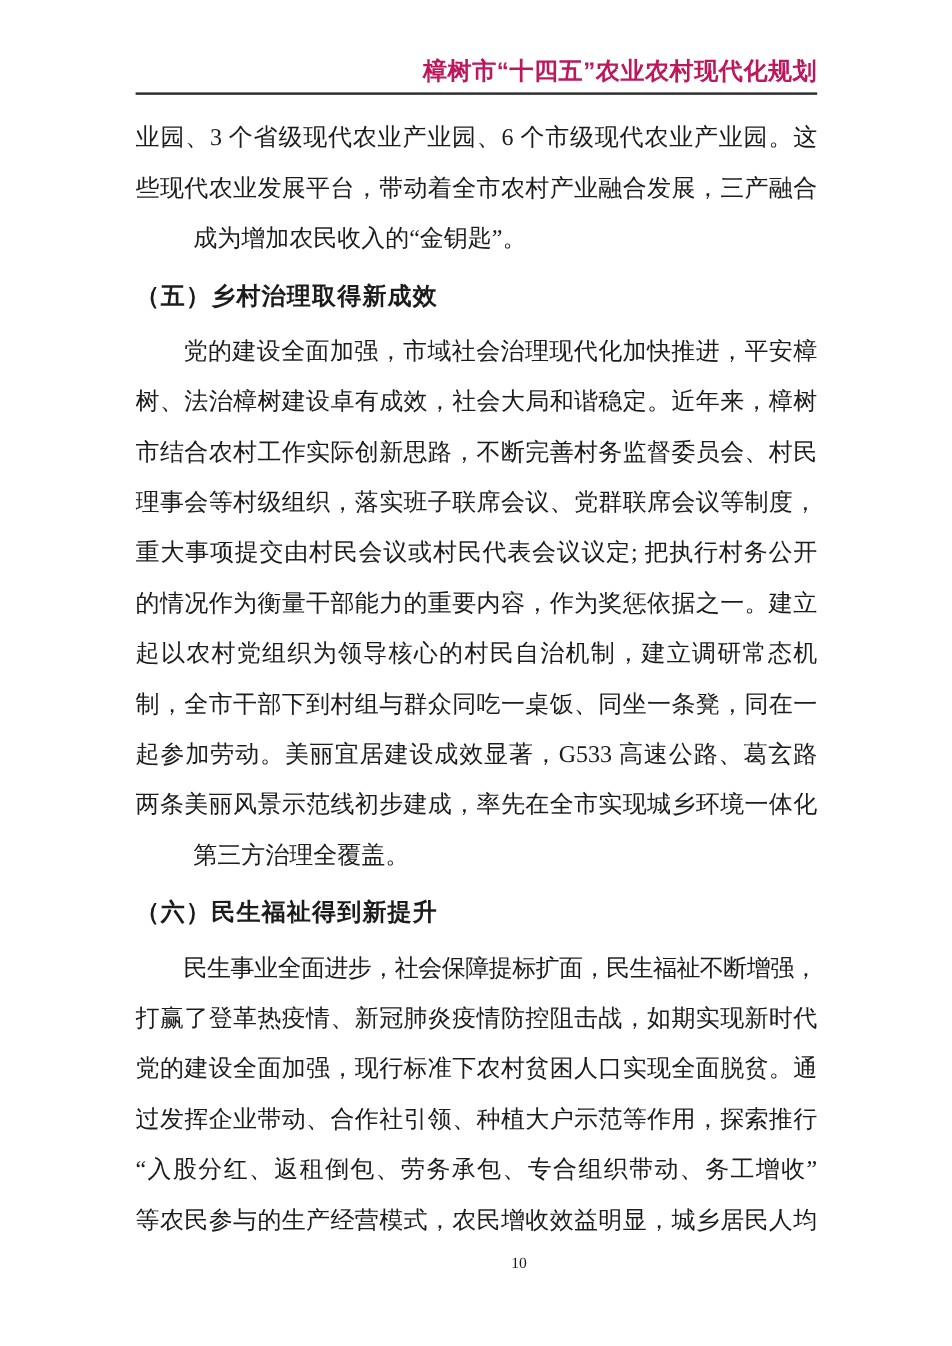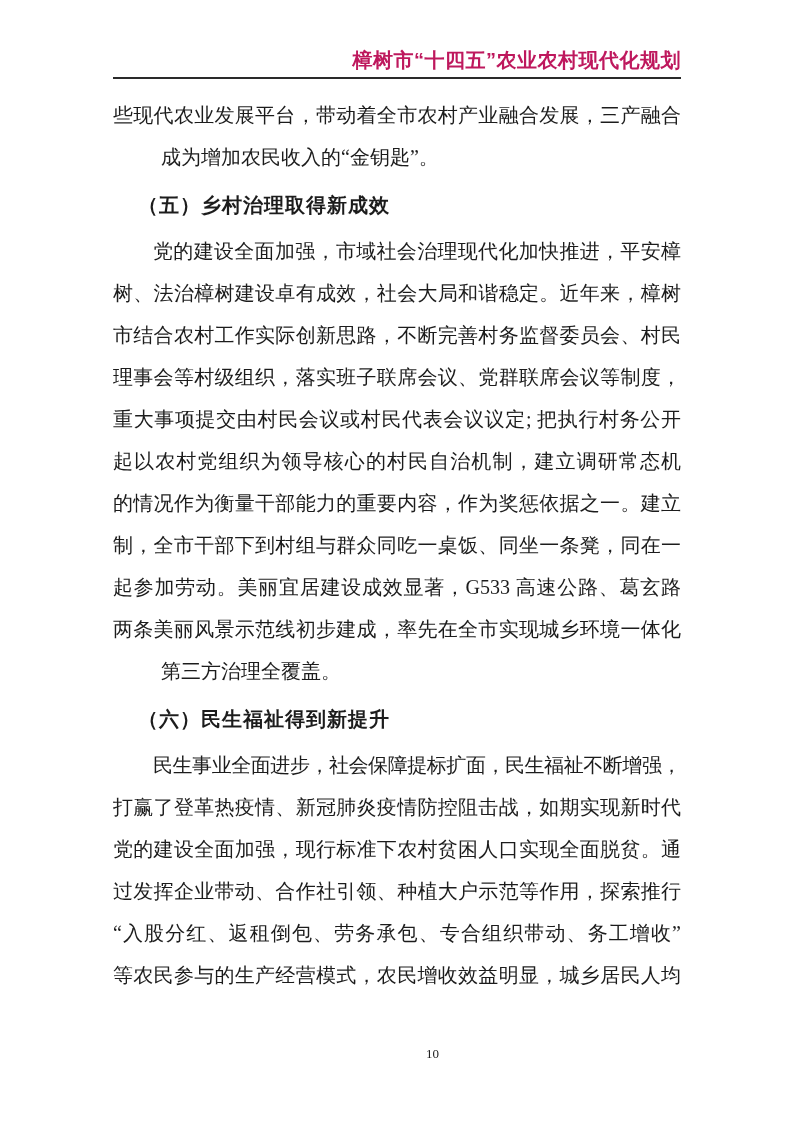--- a/index.html
+++ b/index.html
@@ -56,21 +56,20 @@
   }
   .line.indent { text-indent: 40px; }
   .line.tight { letter-spacing: -0.45px; }
   .line.heading {
     font-weight: bold;
     text-align: right;
     text-align-last: left;
     margin-top: 6px;
     margin-bottom: 4px;
     letter-spacing: 1px;
-    margin-left: 25px;
   }
 
   
   .page-footer {
     position: absolute;
     left: 0; width: 793px; top: 1044px;
     text-align: center;
     margin-left: 36px;
   }
   .page-number {
@@ -84,32 +83,33 @@
 
 <div class="page">
 
   <header class="page-header">
     <div class="header-title">樟树市“十四五”农业农村现代化规划</div>
     <div class="header-rule"></div>
   </header>
 
   <main class="page-body">
 
+    <div class="line just">业园、3 个省级现代农业产业园、6 个市级现代农业产业园。这</div>
     <div class="line just">些现代农业发展平台，带动着全市农村产业融合发展，三产融合</div>
     <div class="line end">成为增加农民收入的“金钥匙”。</div>
 
     <div class="line heading">（五）乡村治理取得新成效</div>
 
     <div class="line just indent">党的建设全面加强，市域社会治理现代化加快推进，平安樟</div>
     <div class="line just">树、法治樟树建设卓有成效，社会大局和谐稳定。近年来，樟树</div>
     <div class="line just">市结合农村工作实际创新思路，不断完善村务监督委员会、村民</div>
     <div class="line just">理事会等村级组织，落实班子联席会议、党群联席会议等制度，</div>
     <div class="line just">重大事项提交由村民会议或村民代表会议议定; 把执行村务公开</div>
+    <div class="line just">的情况作为衡量干部能力的重要内容，作为奖惩依据之一。建立</div>
     <div class="line just">起以农村党组织为领导核心的村民自治机制，建立调研常态机</div>
-    <div class="line just">的情况作为衡量干部能力的重要内容，作为奖惩依据之一。建立</div>
     <div class="line just">制，全市干部下到村组与群众同吃一桌饭、同坐一条凳，同在一</div>
     <div class="line just">起参加劳动。美丽宜居建设成效显著，G533 高速公路、葛玄路</div>
     <div class="line just">两条美丽风景示范线初步建成，率先在全市实现城乡环境一体化</div>
     <div class="line end">第三方治理全覆盖。</div>
 
     <div class="line heading">（六）民生福祉得到新提升</div>
 
     <div class="line just indent tight">民生事业全面进步，社会保障提标扩面，民生福祉不断增强，</div>
     <div class="line just">打赢了登革热疫情、新冠肺炎疫情防控阻击战，如期实现新时代</div>
     <div class="line just">党的建设全面加强，现行标准下农村贫困人口实现全面脱贫。通</div>

